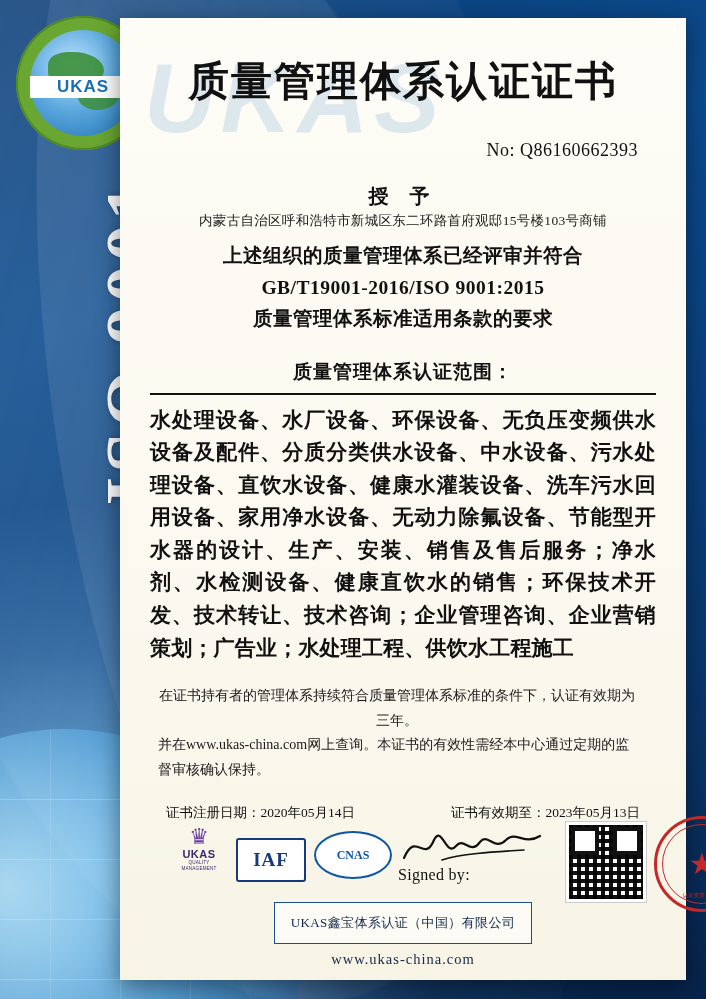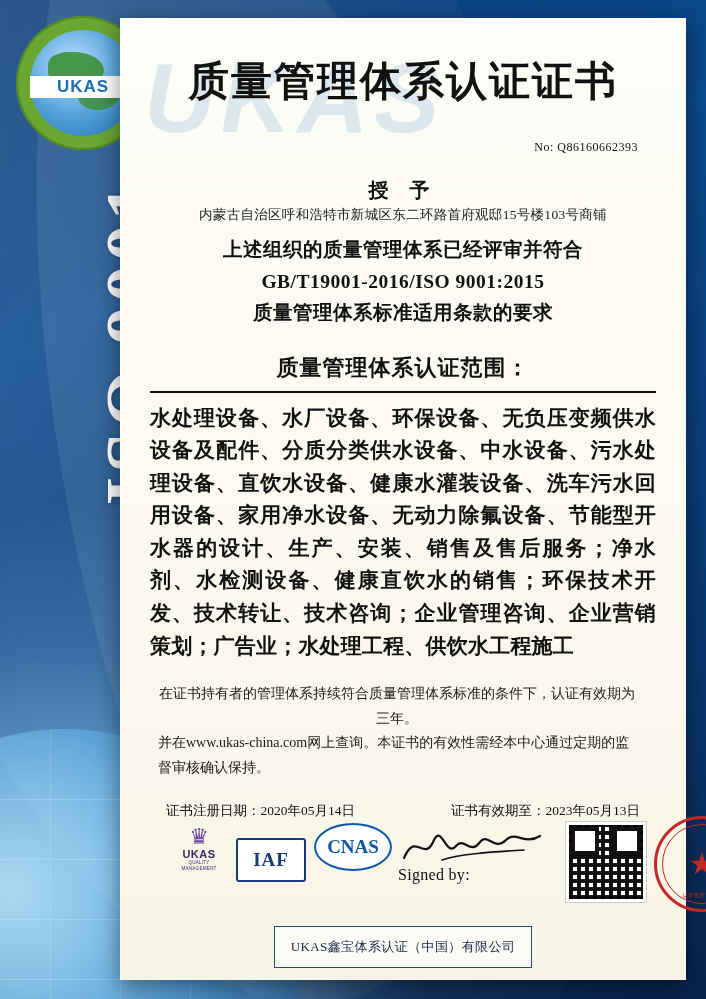--- a/index.html
+++ b/index.html
@@ -193,21 +193,21 @@
     font-weight: bold;
     font-size: 41px;
     letter-spacing: 2px;
     color: #111111;
   }
   .cert-no {
     position: relative;
     text-align: right;
     padding: 22px 22px 0 0;
     font-family: "Liberation Serif", serif;
-    font-size: 12px;
+    font-size: 18px;
     color: #111;
     letter-spacing: .5px;
   }
   .award-label {
     position: relative;
     text-align: center;
     margin-top: 22px;
     font-weight: bold;
     font-size: 20px;
     letter-spacing: 8px;
@@ -238,21 +238,21 @@
     font-weight: bold;
     font-size: 19.5px;
     color: #111;
     letter-spacing: .5px;
   }
   .scope-title {
     position: relative;
     text-align: center;
     margin-top: 24px;
     font-weight: bold;
-    font-size: 22px;
+    font-size: 19px;
     letter-spacing: 1px;
     color: #111;
   }
   .scope-rule {
     position: relative;
     margin: 8px 4px 0 4px;
     height: 2px;
     background: #111;
   }
   .scope-body {
@@ -331,32 +331,32 @@
     justify-content: center;
     font-family: "Liberation Serif", serif;
     font-weight: bold;
     font-size: 19px;
     color: #173a7a;
     letter-spacing: 1px;
   }
   .badge-cnas {
     position: absolute;
     left: 168px;
-    top: 7px;
+    top: 15px;
     width: 74px;
     height: 44px;
     border-radius: 50%/50%;
     background: #fff;
     border: 2px solid #0d57a6;
     display: flex;
     align-items: center;
     justify-content: center;
     font-family: "Liberation Serif", serif;
     font-weight: bold;
-    font-size: 19px;
+    font-size: 12px;
     color: #0d57a6;
   }
   .signature-wrap {
     position: absolute;
     left: 252px;
     top: 8px;
     width: 150px;
   }
   .sig-mark {
     height: 42px;
@@ -540,17 +540,18 @@
         <div class="seal">
           <div class="inner-ring"></div>
           <div class="star">★</div>
           <div class="bottom-txt">认证资质专用章</div>
         </div>
 
       </div>
 
       <div class="footer">
         <div class="footer-org">UKAS鑫宝体系认证（中国）有限公司</div>
+        <div class="footer-url">www.ukas-china.com</div>
       </div>
 
     </div>
   </div>
 </div>
 
 </body></html>

